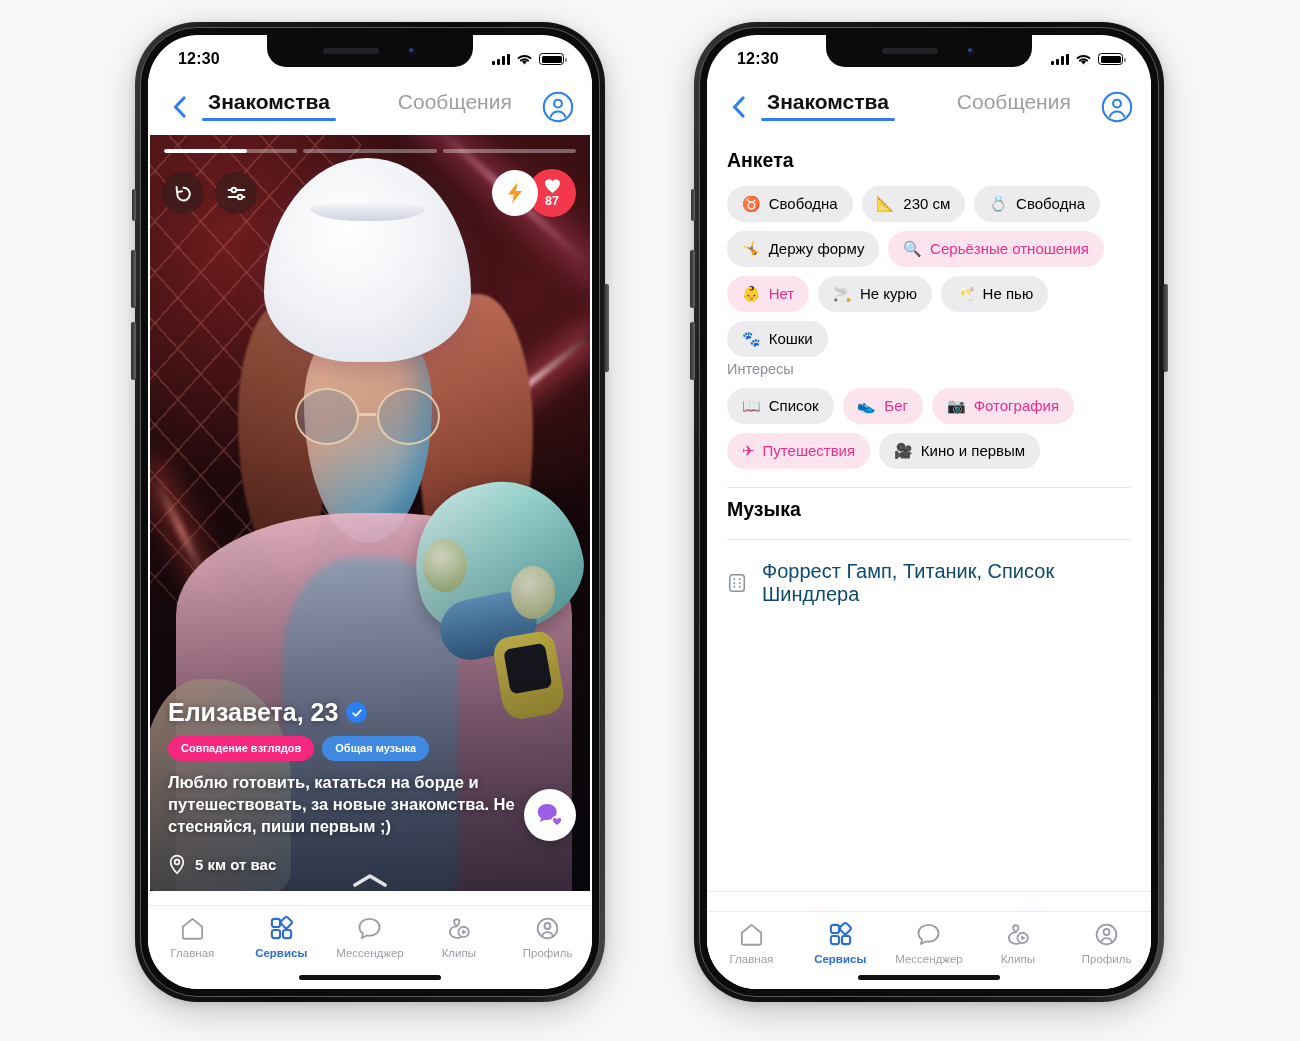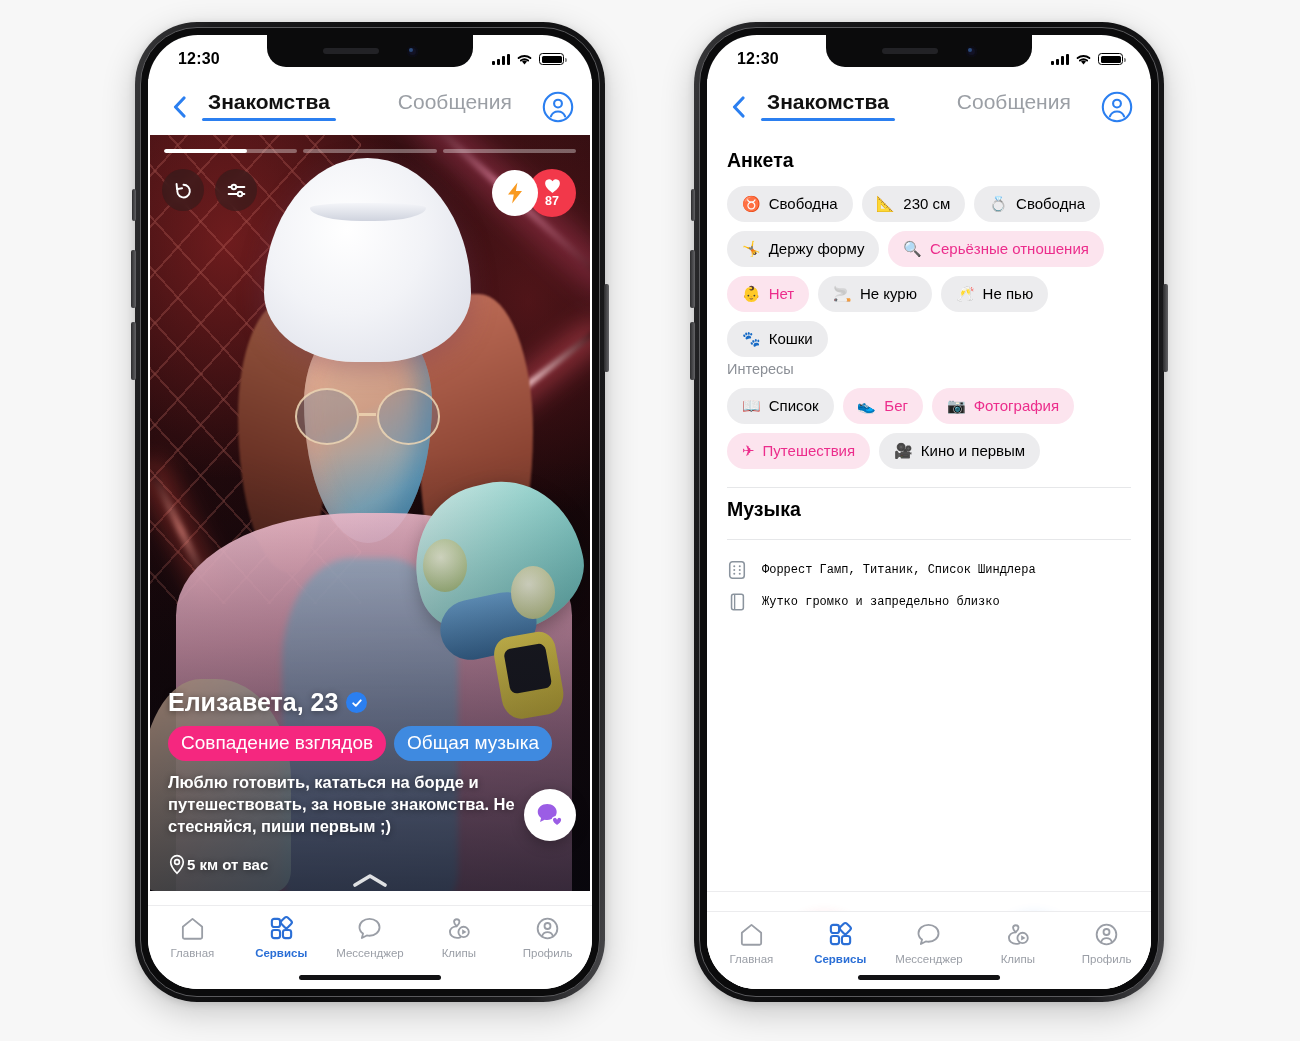--- a/index.html
+++ b/index.html
@@ -178,44 +178,44 @@
     border-radius: 40% 50% 10% 10% / 50% 48% 10% 10%; filter: blur(.5px); }
   .photo-grad { position:absolute; left:0; right:0; bottom:0; height:58%;
     background: linear-gradient(180deg, rgba(8,10,18,0) 0%, rgba(8,10,18,.26) 42%, rgba(6,8,16,.64) 100%); }
 
   
   .progress { position: absolute; left: 14px; right: 14px; top: 14px; display: flex; gap: 6px; z-index: 6; }
   .seg { flex: 1; height: 3.5px; border-radius: 2px; background: rgba(255,255,255,.35); overflow: hidden; }
   .seg .fill { height: 100%; background: #fff; border-radius: 2px; }
 
   
-  .c-top { position: absolute; left: 12px; right: 14px; top: 34px; display: flex; z-index: 6; }
+  .c-top { position: absolute; left: 12px; right: 14px; top: 34px; display: flex; align-items: center; z-index: 6; }
   .c-left { display: flex; gap: 11px; }
   .cbtn { width: 42px; height: 42px; border-radius: 50%; background: rgba(40,26,26,.52);
           display: flex; align-items: center; justify-content: center; cursor: pointer; backdrop-filter: blur(4px);}
   .c-right { margin-left: auto; display: flex; align-items: center; }
   .boost { width: 46px; height: 46px; border-radius: 50%; background: #fff;
            display:flex; align-items:center; justify-content:center; cursor:pointer; z-index: 2; }
   .likes { width: 48px; height: 48px; border-radius: 50%; background: #f2384a; margin-left: -10px;
            display:flex; flex-direction:column; align-items:center; justify-content:center; cursor:pointer;
            color:#fff; z-index:1; }
   .likes .n { font-size: 12.5px; font-weight: 700; line-height: 1; margin-top: 1px; }
 
   
   .c-info { position: absolute; left: 18px; right: 18px; bottom: 16px; z-index: 6; color: #fff; }
   .name-row { display: flex; align-items: center; gap: 8px; margin-bottom: 9px; }
   .name { font-size: 25px; font-weight: 700; text-shadow: 0 1px 6px rgba(0,0,0,.45); }
   .verif { width: 21px; height: 21px; border-radius: 50%; background: #2b7ff0;
            display:flex; align-items:center; justify-content:center; flex:0 0 auto; }
   .badges { display: flex; gap: 8px; flex-wrap: wrap; margin-bottom: 11px; }
-  .badge { font-size: 19px; font-weight: 400; color: #fff; padding: 6px 13px 7px; border-radius: 18px; cursor:pointer; }
+  .badge { font-size: 11px; font-weight: 700; color: #fff; padding: 6px 13px 7px; border-radius: 18px; cursor:pointer; }
   .badge.pink { background: #f5277f; }
   .badge.blue { background: #3f8ae0; }
   .bio { font-size: 16.5px; line-height: 1.33; font-weight: 600; text-shadow: 0 1px 6px rgba(0,0,0,.45); margin-bottom: 16px; }
-  .geo { display: flex; align-items: center; gap: 1px; font-size: 15px; font-weight: 600; text-shadow: 0 1px 6px rgba(0,0,0,.45); }
+  .geo { display: flex; align-items: center; gap: 9px; font-size: 15px; font-weight: 600; text-shadow: 0 1px 6px rgba(0,0,0,.45); }
   .chevup { position: absolute; left: 50%; transform: translateX(-50%); bottom: -4px; z-index: 6; opacity: .85; }
   .fab {
     position: absolute; right: 14px; bottom: 50px; width: 52px; height: 52px; border-radius: 50%;
     background: #fff; display:flex; align-items:center; justify-content:center; z-index: 7;
     box-shadow: 0 4px 14px rgba(0,0,0,.28); cursor: pointer;
   }
 
   
   .profile { background: #fff; height: 756px; padding: 4px 20px 0; overflow: hidden; }
   .sect-title { font-size: 19.5px; font-weight: 700; color: #000; margin: 10px 0 14px; }
@@ -224,21 +224,21 @@
   .chip {
     display: inline-flex; align-items: center; gap: 8px;
     padding: 9px 15px 10px; border-radius: 22px; background: #ececee;
     font-size: 15px; color: #000; cursor: pointer; white-space: nowrap;
   }
   .chip.pinkc { background: #fce4ee; color: #ec2d8c; }
   .chip.bluec { background: #dde9fb; color: #3f8ae0; }
   .chip .em { font-size: 15px; line-height: 1; }
   .divider { height: 1px; background: #e6e7e9; margin: 18px 0 0; }
   .rows { padding: 14px 0 0; }
-  .frow { display: flex; align-items: center; gap: 13px; padding: 6px 0; font-size: 12px; color: #000000; cursor: pointer; font-family: Liberation Mono, monospace; }
+  .frow { display: flex; align-items: center; gap: 13px; padding: 6px 0; font-size: 20px; color: #0c4a6e; cursor: pointer; }
 
   .actions {
     display: flex; align-items: center; justify-content: center; gap: 42px;
     padding: 22px 0 16px; background: #fff; border-top: 1px solid #ececee;
   }
   .act { border-radius: 50%; display:flex; align-items:center; justify-content:center; cursor:pointer; }
   .act.no  { width: 68px; height: 68px; background: #f2283c; box-shadow: 0 5px 16px rgba(242,40,60,.3); }
   .act.msg { width: 58px; height: 58px; background: #fff; box-shadow: 0 3px 13px rgba(0,0,0,.16); }
   .act.yes { width: 68px; height: 68px; background: #2b7ff0; box-shadow: 0 5px 16px rgba(43,127,240,.32); }
 
@@ -601,29 +601,20 @@
                   <circle cx="8" cy="7" r="1.1" fill="#8b949e"></circle>
                   <circle cx="14" cy="7" r="1.1" fill="#8b949e"></circle>
                   <circle cx="8" cy="11" r="1.1" fill="#8b949e"></circle>
                   <circle cx="14" cy="11" r="1.1" fill="#8b949e"></circle>
                   <circle cx="8" cy="15" r="1.1" fill="#8b949e"></circle>
                   <circle cx="14" cy="15" r="1.1" fill="#8b949e"></circle>
                 </svg>
               </span>
               <span>Форрест Гамп, Титаник, Список Шиндлера</span>
             </div>
-            <div class="frow">
-              <span style="display: flex; flex: 0 0 22px;">
-                <svg width="20" height="20" viewBox="0 0 22 22">
-                  <rect x="5" y="2.5" width="13" height="17" rx="2.2" fill="none" stroke="#8b949e" stroke-width="1.7"></rect>
-                  <line x1="8.4" y1="2.5" x2="8.4" y2="19.5" stroke="#8b949e" stroke-width="1.5"></line>
-                </svg>
-              </span>
-              <span>Жутко громко и запредельно близко</span>
-            </div>
           </div>
       </div>
 
       <div class="actions">
         <div class="act no">
           <svg width="30" height="30" viewBox="0 0 30 30">
             <line x1="6" y1="6" x2="24" y2="24" stroke="#fff" stroke-width="3.6" stroke-linecap="round"></line>
             <line x1="24" y1="6" x2="6" y2="24" stroke="#fff" stroke-width="3.6" stroke-linecap="round"></line>
           </svg>
         </div>

